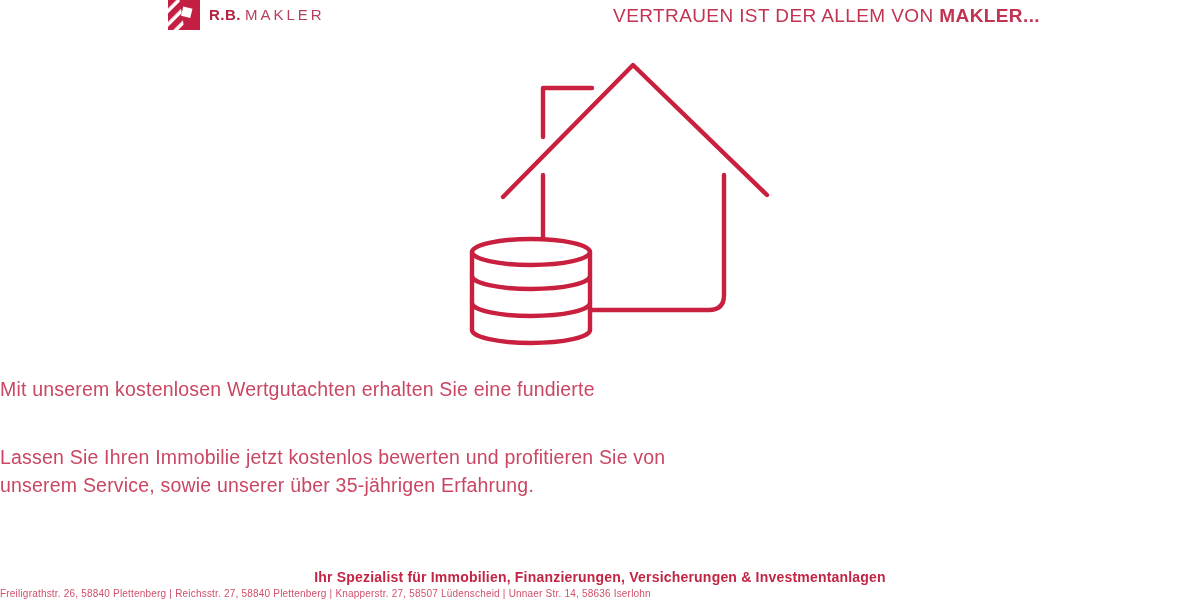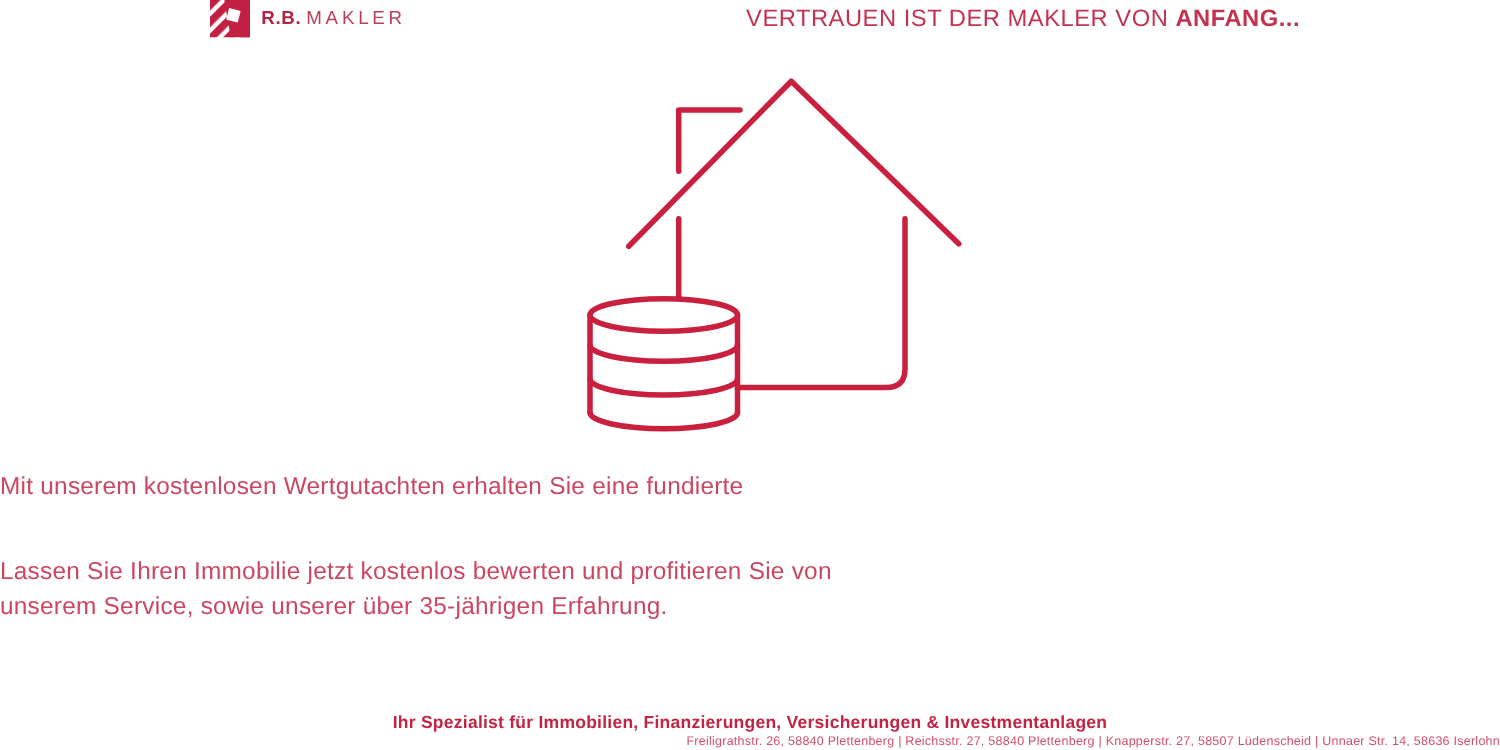--- a/index.html
+++ b/index.html
@@ -33,21 +33,21 @@
     color:#CA4662;
     font-size:19.5px;line-height:28px;letter-spacing:0.2px;
   }
   .copy .para + .para{margin-top:40px;}
   
   .footer-tagline{
     position:absolute;left:0;top:569px;width:1200px;text-align:center;
     font-size:14px;font-weight:bold;color:#C22443;letter-spacing:0.2px;
   }
   .footer-addresses{
-    position:absolute;left:0;top:588px;width:1200px;text-align:right;
+    position:absolute;left:0;top:588px;width:1200px;text-align:left;
     font-size:10px;color:#D0506A;letter-spacing:0.2px;white-space:nowrap;
   }
 </style>
 </head>
 <body>
 
 <div class="logo">
   <span style="display:block;width:32px;height:30px;">
     <svg width="32" height="30" viewBox="0 0 32 30" xmlns="http://www.w3.org/2000/svg">
       <defs>
@@ -57,21 +57,21 @@
         </pattern>
       </defs>
       <rect width="32" height="30" fill="url(#lgstripes)"></rect>
       <polygon points="11.5,0 32,0 32,30 16.5,30" fill="#C31F43"></polygon>
       <rect x="14" y="7.5" width="9.5" height="9.5" fill="#ffffff" transform="rotate(14 18.75 12.25)"></rect>
     </svg>
   </span>
   <span class="logo-text"><span class="rb">R.B.</span><span class="makler">MAKLER</span></span>
 </div>
 
-<div class="headline"><span>VERTRAUEN IST DER MAKLER VON </span><b>ANFANG...</b></div>
+<div class="headline"><span>VERTRAUEN IST DER ALLEM VON </span><b>MAKLER...</b></div>
 
 <div class="illustration">
   <svg width="302" height="292" viewBox="0 0 302 292" xmlns="http://www.w3.org/2000/svg" fill="none" stroke="#C9203F" stroke-width="4.4" stroke-linecap="round" stroke-linejoin="round">
 
     <path d="M35,143 L165,11 L299,141"></path>
 
     <path d="M124,34 L75,34 L75,83"></path>
 
     <path d="M75,121 L75,185"></path>
 

